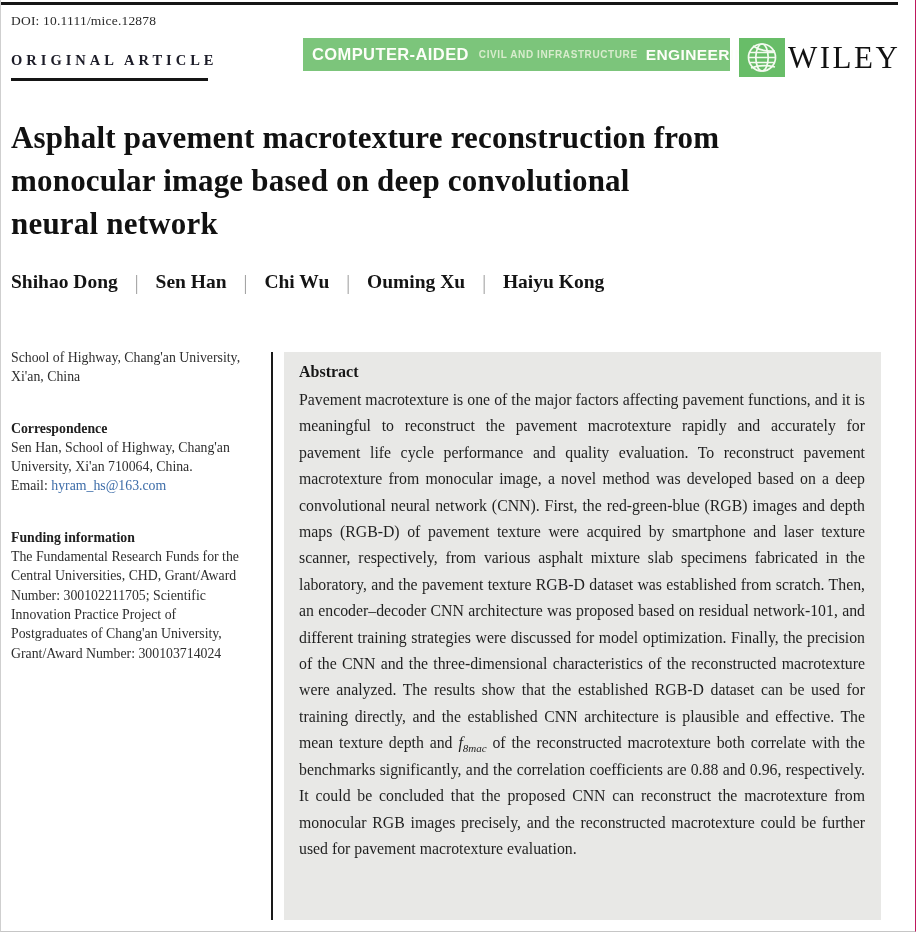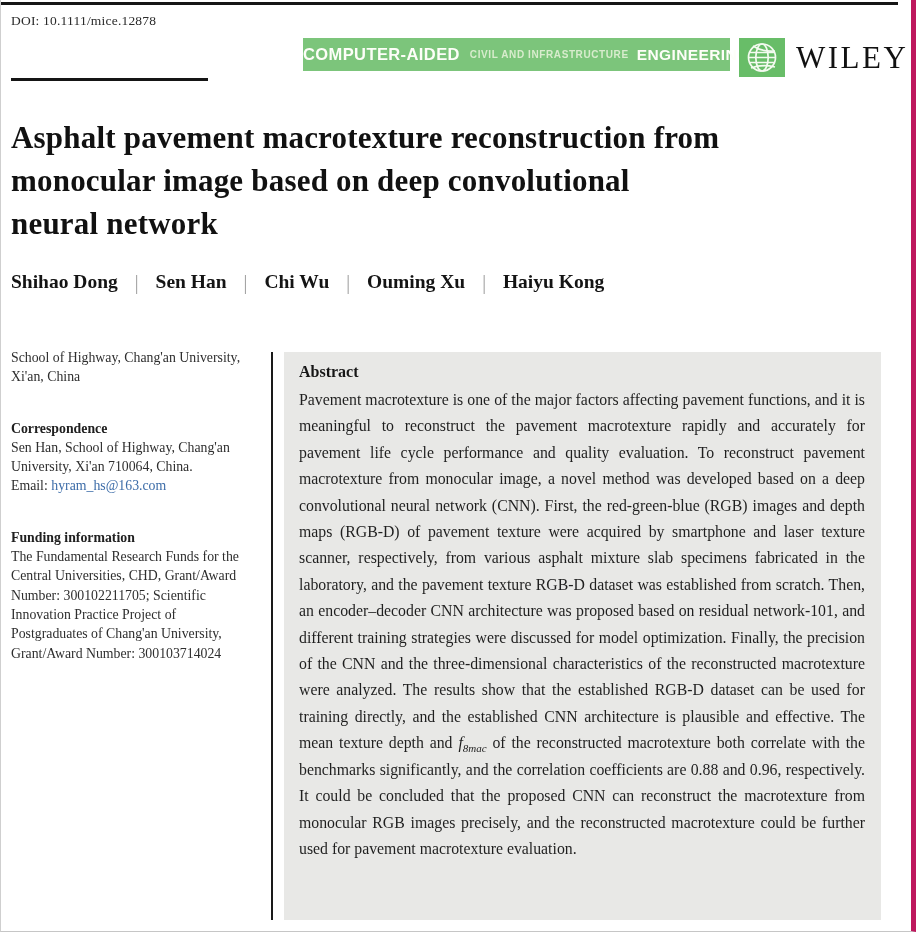--- a/index.html
+++ b/index.html
@@ -7,21 +7,21 @@
     width: 916px; height: 932px;
     background: #ffffff;
     font-family: "Liberation Serif", serif;
     overflow: hidden;
   }
   .page {
     position: relative;
     width: 916px; height: 932px;
     box-sizing: border-box;
     border-left: 1px solid #cfcfcf;
-    border-right: 5px solid #be185d;
+    border-right: 1px solid #be185d;
     border-bottom: 1px solid #c6c6c6;
     background: #fff;
   }
   .top-rule {
     position: absolute; left: 0; top: 2px;
     width: 897px; height: 3px; background: #151515;
   }
   .doi {
     position: absolute; left: 10px; top: 13px;
     font-size: 13.5px; color: #2b2b2b; letter-spacing: 0.2px;
@@ -33,39 +33,39 @@
   }
   .article-type-rule {
     position: absolute; left: 10px; top: 78px;
     width: 197px; height: 2.5px; background: #151515;
   }
   .banner {
     position: absolute; left: 302px; top: 38px;
     width: 427px; height: 33px;
     background: #7cc57b;
     display: flex; align-items: center;
-    padding-left: 0; box-sizing: border-box;
+    padding-left: 9px; box-sizing: border-box;
     font-family: "Liberation Sans", sans-serif;
     white-space: nowrap;
   }
   .banner .b1 { color: #fdfef8; font-size: 16.5px; font-weight: bold; letter-spacing: 0.4px; }
   .banner .b2 { color: #d8eccd; font-size: 10px; font-weight: bold; letter-spacing: 0.6px; margin: 0 8px 0 10px; }
   .banner .b3 { color: #fdfef8; font-size: 15.5px; font-weight: bold; letter-spacing: 0.4px; }
   .wiley-block {
     position: absolute; left: 738px; top: 37px;
     height: 40px; display: flex; align-items: center;
   }
   .wiley-square {
     width: 46px; height: 39px; background: #68bd68;
     display: flex; align-items: center; justify-content: center;
   }
   .wiley-word {
     font-family: "Liberation Serif", serif;
     font-size: 31px; color: #121212; letter-spacing: 2.5px;
-    margin-left: 11px; line-height: 1;
+    margin-left: 3px; line-height: 1;
   }
   .paper-title {
     position: absolute; left: 10px; top: 116px;
     width: 880px;
     font-size: 31px; font-weight: bold; color: #111;
     line-height: 43px; white-space: pre-line;
     letter-spacing: 0.2px;
   }
   .authors {
     position: absolute; left: 10px; top: 271px;
@@ -109,20 +109,21 @@
 </style>
 </head>
 <body>
 
 <div class="page">
 
   <div class="top-rule"></div>
 
   <div class="doi">DOI: 10.1111/mice.12878</div>
 
+  <div class="article-type">ORIGINAL ARTICLE</div>
   <div class="article-type-rule"></div>
 
   <div class="banner">
     <span class="b1">COMPUTER-AIDED</span>
     <span class="b2">CIVIL AND INFRASTRUCTURE</span>
     <span class="b3">ENGINEERING</span>
   </div>
 
   <div class="wiley-block">
     <span class="wiley-square">

